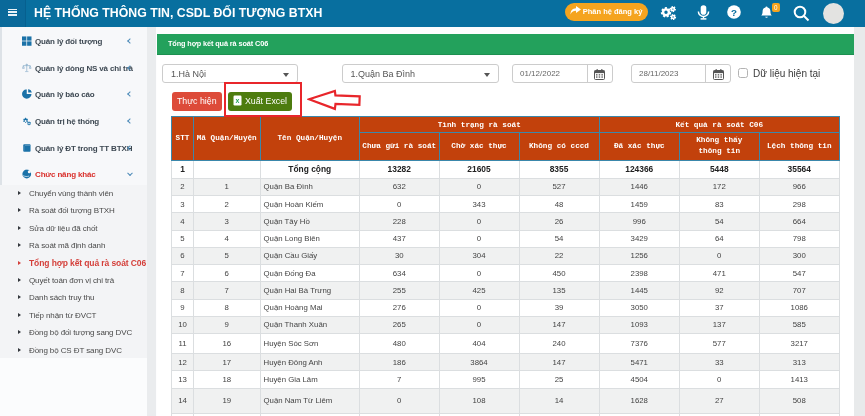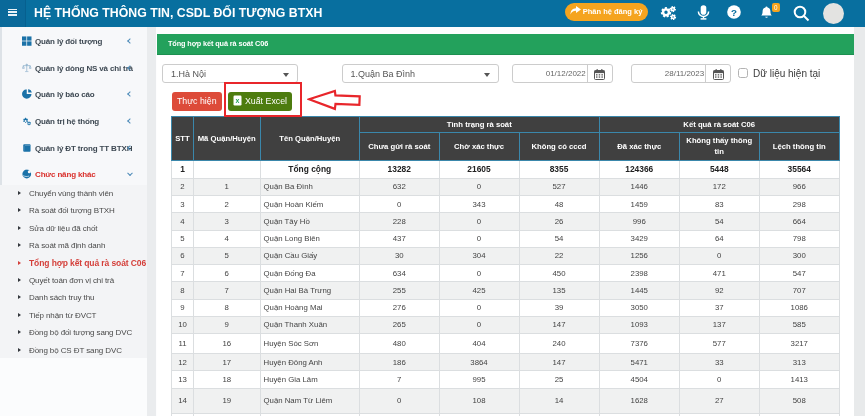--- a/index.html
+++ b/index.html
@@ -37,34 +37,34 @@
 
 
 #content { left:156px; top:27px; width:709px; height:389px; background:#fdfdfe; }
 #scrollstrip { left:853.5px; top:27px; width:11.5px; height:389px; background:#e8eaeb; }
 #cardhead { left:157px; top:33.5px; width:697px; height:21.5px; background:#23a15c; border-bottom:1px solid #1d8f50; color:#fff; font-size:7.3px; font-weight:bold; letter-spacing:-0.1px; line-height:20.5px; padding-left:11px; }
 #cardbody { left:157px; top:55.5px; width:697px; height:361px; background:#fff; }
 
 
 .select { top:64px; height:18.5px; background:#fff; border:1px solid #ccc; border-radius:3px; font-size:9px; color:#555; line-height:18.5px; padding-left:8px; }
 .select .caret { position:absolute; right:8px; top:7.5px; width:0; height:0; border-left:3.5px solid transparent; border-right:3.5px solid transparent; border-top:4px solid #555; }
-.dateinput { top:64px; height:18.5px; background:#fff; border:1px solid #ccc; border-radius:3px; font-size:8px; color:#666; line-height:18.5px; padding-left:7.5px;text-align:center; }
+.dateinput { top:64px; height:18.5px; background:#fff; border:1px solid #ccc; border-radius:3px; font-size:8px; color:#666; line-height:18.5px; padding-left:7.5px; }
 .dateinput .calbtn { position:absolute; right:0; top:0; width:25px; height:16.5px; border-left:1px solid #ccc; text-align:center; }
 #checkbox { left:737.5px; top:67.5px; width:10.5px; height:10.5px; border:1px solid #b3b3b3; border-radius:2.5px; background:#fff; }
 #checklabel { left:753px; top:68px; font-size:10px; color:#3a3a3a; }
 
 
 .btn { top:91.5px; height:19.5px; border-radius:3px; color:#fff; line-height:19.5px; text-align:center; }
 #btn-run { left:171.5px; width:50.5px; background:#dd4b39; font-size:8.8px; }
 #btn-excel { left:228px; width:64px; background:#4d7c0f; }
 
 
 #tbl { left:171px; top:116px; border-collapse:collapse; table-layout:fixed; }
 #tbl th, #tbl td { border:1px solid #dbdee0; font-size:7.8px; overflow:hidden; white-space:nowrap; }
-#tbl th { background:#404040; color:#fff; border:1px solid #3a87ab; font-weight:bold; text-align:center; font-size:7.7px; }
+#tbl th { background:#c2410c; color:#fff; border:1px solid #3a87ab; font-weight:bold; text-align:center; font-size:7.7px;font-family:Liberation Mono, monospace; }
 #tbl td { color:#444; text-align:center; padding:0 4px; }
 #tbl td.name { text-align:left; padding-left:3px; }
 #tbl tr.g td { background:#f0f1f1; }
 #tbl tr.w td { background:#fff; }
 #tbl tr.total td { background:#fff; font-weight:bold; color:#222; font-size:8.4px; }
 
 
 #ann-rect { left:224px; top:81.5px; width:78px; height:35px; border:2.4px solid #e8262b; }
 #ann-arrow { left:307px; top:88.5px; transform:rotate(2.2deg); }
 </style>

